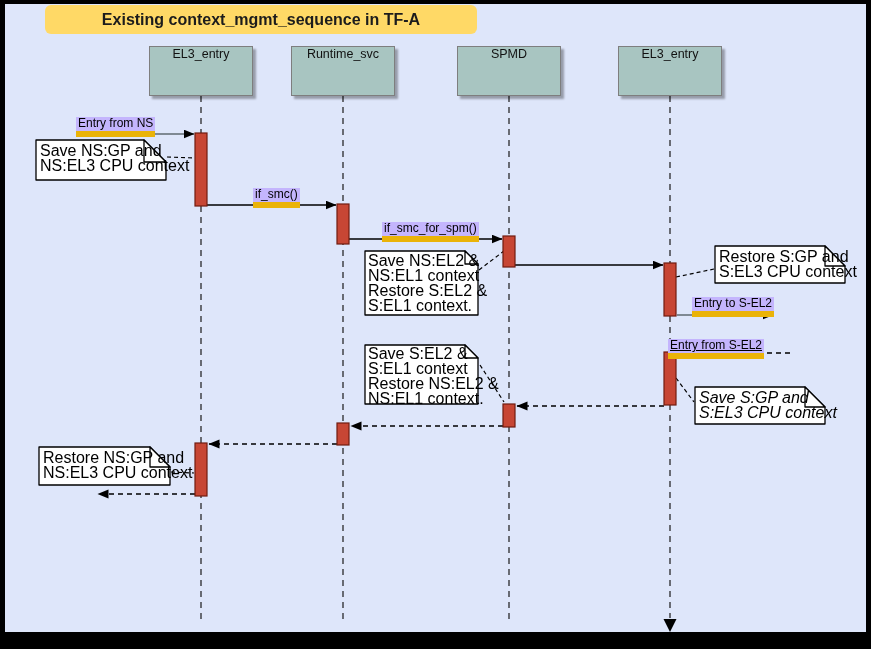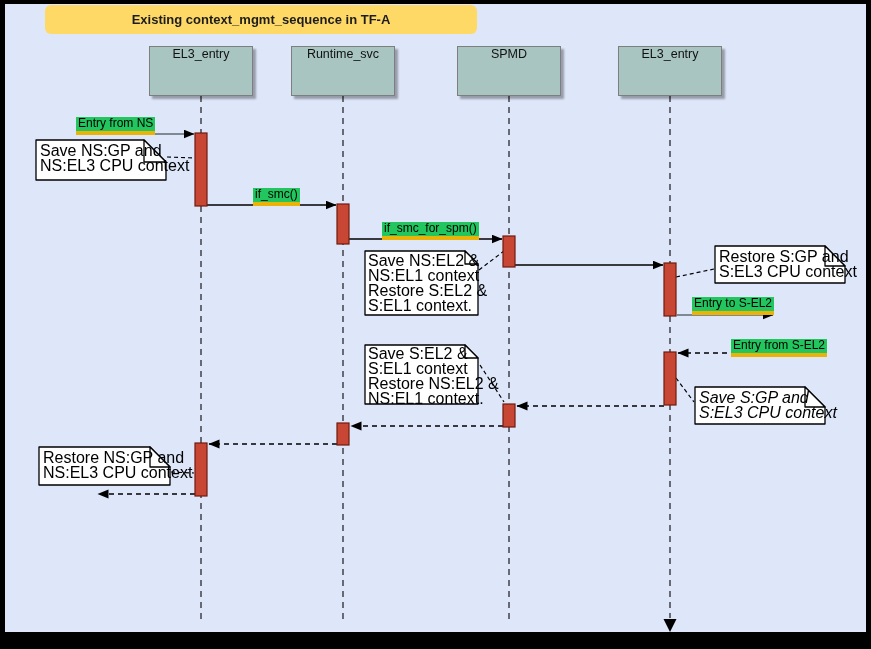--- a/index.html
+++ b/index.html
@@ -18,25 +18,25 @@
   .msg.black{stroke:var(--line-black);}
   .msg.gray{stroke:var(--line-gray);}
   .msg.dashed{stroke:var(--line-black);stroke-dasharray:5 4;stroke-width:1.4;}
   .note-link{fill:none;stroke:var(--line-black);stroke-dasharray:4 3;stroke-width:1.2;}
   .note-shape{fill:var(--note-fill);stroke:#000;stroke-width:1.3;stroke-linejoin:round;}
   .note-flap{fill:var(--note-fill);stroke:#000;stroke-width:1.3;stroke-linejoin:round;}
   .activation{fill:var(--activation-fill);stroke:var(--activation-border);stroke-width:1.2;}
   .endpoint{fill:var(--line-black);}
   .title-pill{position:absolute;left:45px;top:5px;width:432px;height:29px;
     background:var(--title-bg);border-radius:6px;display:flex;align-items:center;justify-content:center;
-    font-weight:bold;font-size:13px;color:#1c1c1c;}
+    font-weight:bold;font-size:16px;color:#1c1c1c;}
   .actor{position:absolute;top:46px;width:104px;height:50px;background:var(--actor-fill);
     border:1px solid var(--actor-border);box-shadow:3px 3px 2px rgba(0,0,0,0.32);
     display:flex;justify-content:center;font-size:12.5px;color:#111;box-sizing:border-box;}
-  .msg-label{position:absolute;background:#22c55e;border-bottom:4px solid #eab308;
+  .msg-label{position:absolute;background:#c4b5fd;border-bottom:6px solid #eab308;
     font-size:12px;line-height:13px;padding:0 2px 1px 2px;white-space:nowrap;}
   .note-text{position:absolute;font-size:16px;line-height:15px;white-space:pre-line;}
 </style>
 </head>
 <body>
 
 <div id="stage">
 
   <svg width="871" height="649" viewBox="0 0 871 649">
     <defs>
@@ -121,21 +121,21 @@
       <span>SPMD</span>
     </div>
   <div class="actor" style="left:618px;">
       <span>EL3_entry</span>
     </div>
 
   <div class="msg-label" style="left:76px;top:117px;">Entry from NS</div>
   <div class="msg-label" style="left:253px;top:188px;">if_smc()</div>
   <div class="msg-label" style="left:382px;top:222px;">if_smc_for_spm()</div>
   <div class="msg-label" style="left:692px;top:297px;">Entry to S-EL2</div>
-  <div class="msg-label" style="left:731px;top:339px;">Entry from S-EL2</div>
+  <div class="msg-label" style="left:668px;top:339px;text-decoration:underline;">Entry from S-EL2</div>
 
   <div class="note-text" style="left:40px;top:143px;">Save NS:GP and
 NS:EL3 CPU context</div>
   <div class="note-text" style="left:368px;top:253px;">Save NS:EL2 &amp;
 NS:EL1 context
 Restore S:EL2 &amp;
 S:EL1 context.</div>
   <div class="note-text" style="left:719px;top:249px;">Restore S:GP and
 S:EL3 CPU context</div>
   <div class="note-text" style="left:368px;top:346px;">Save S:EL2 &amp;

